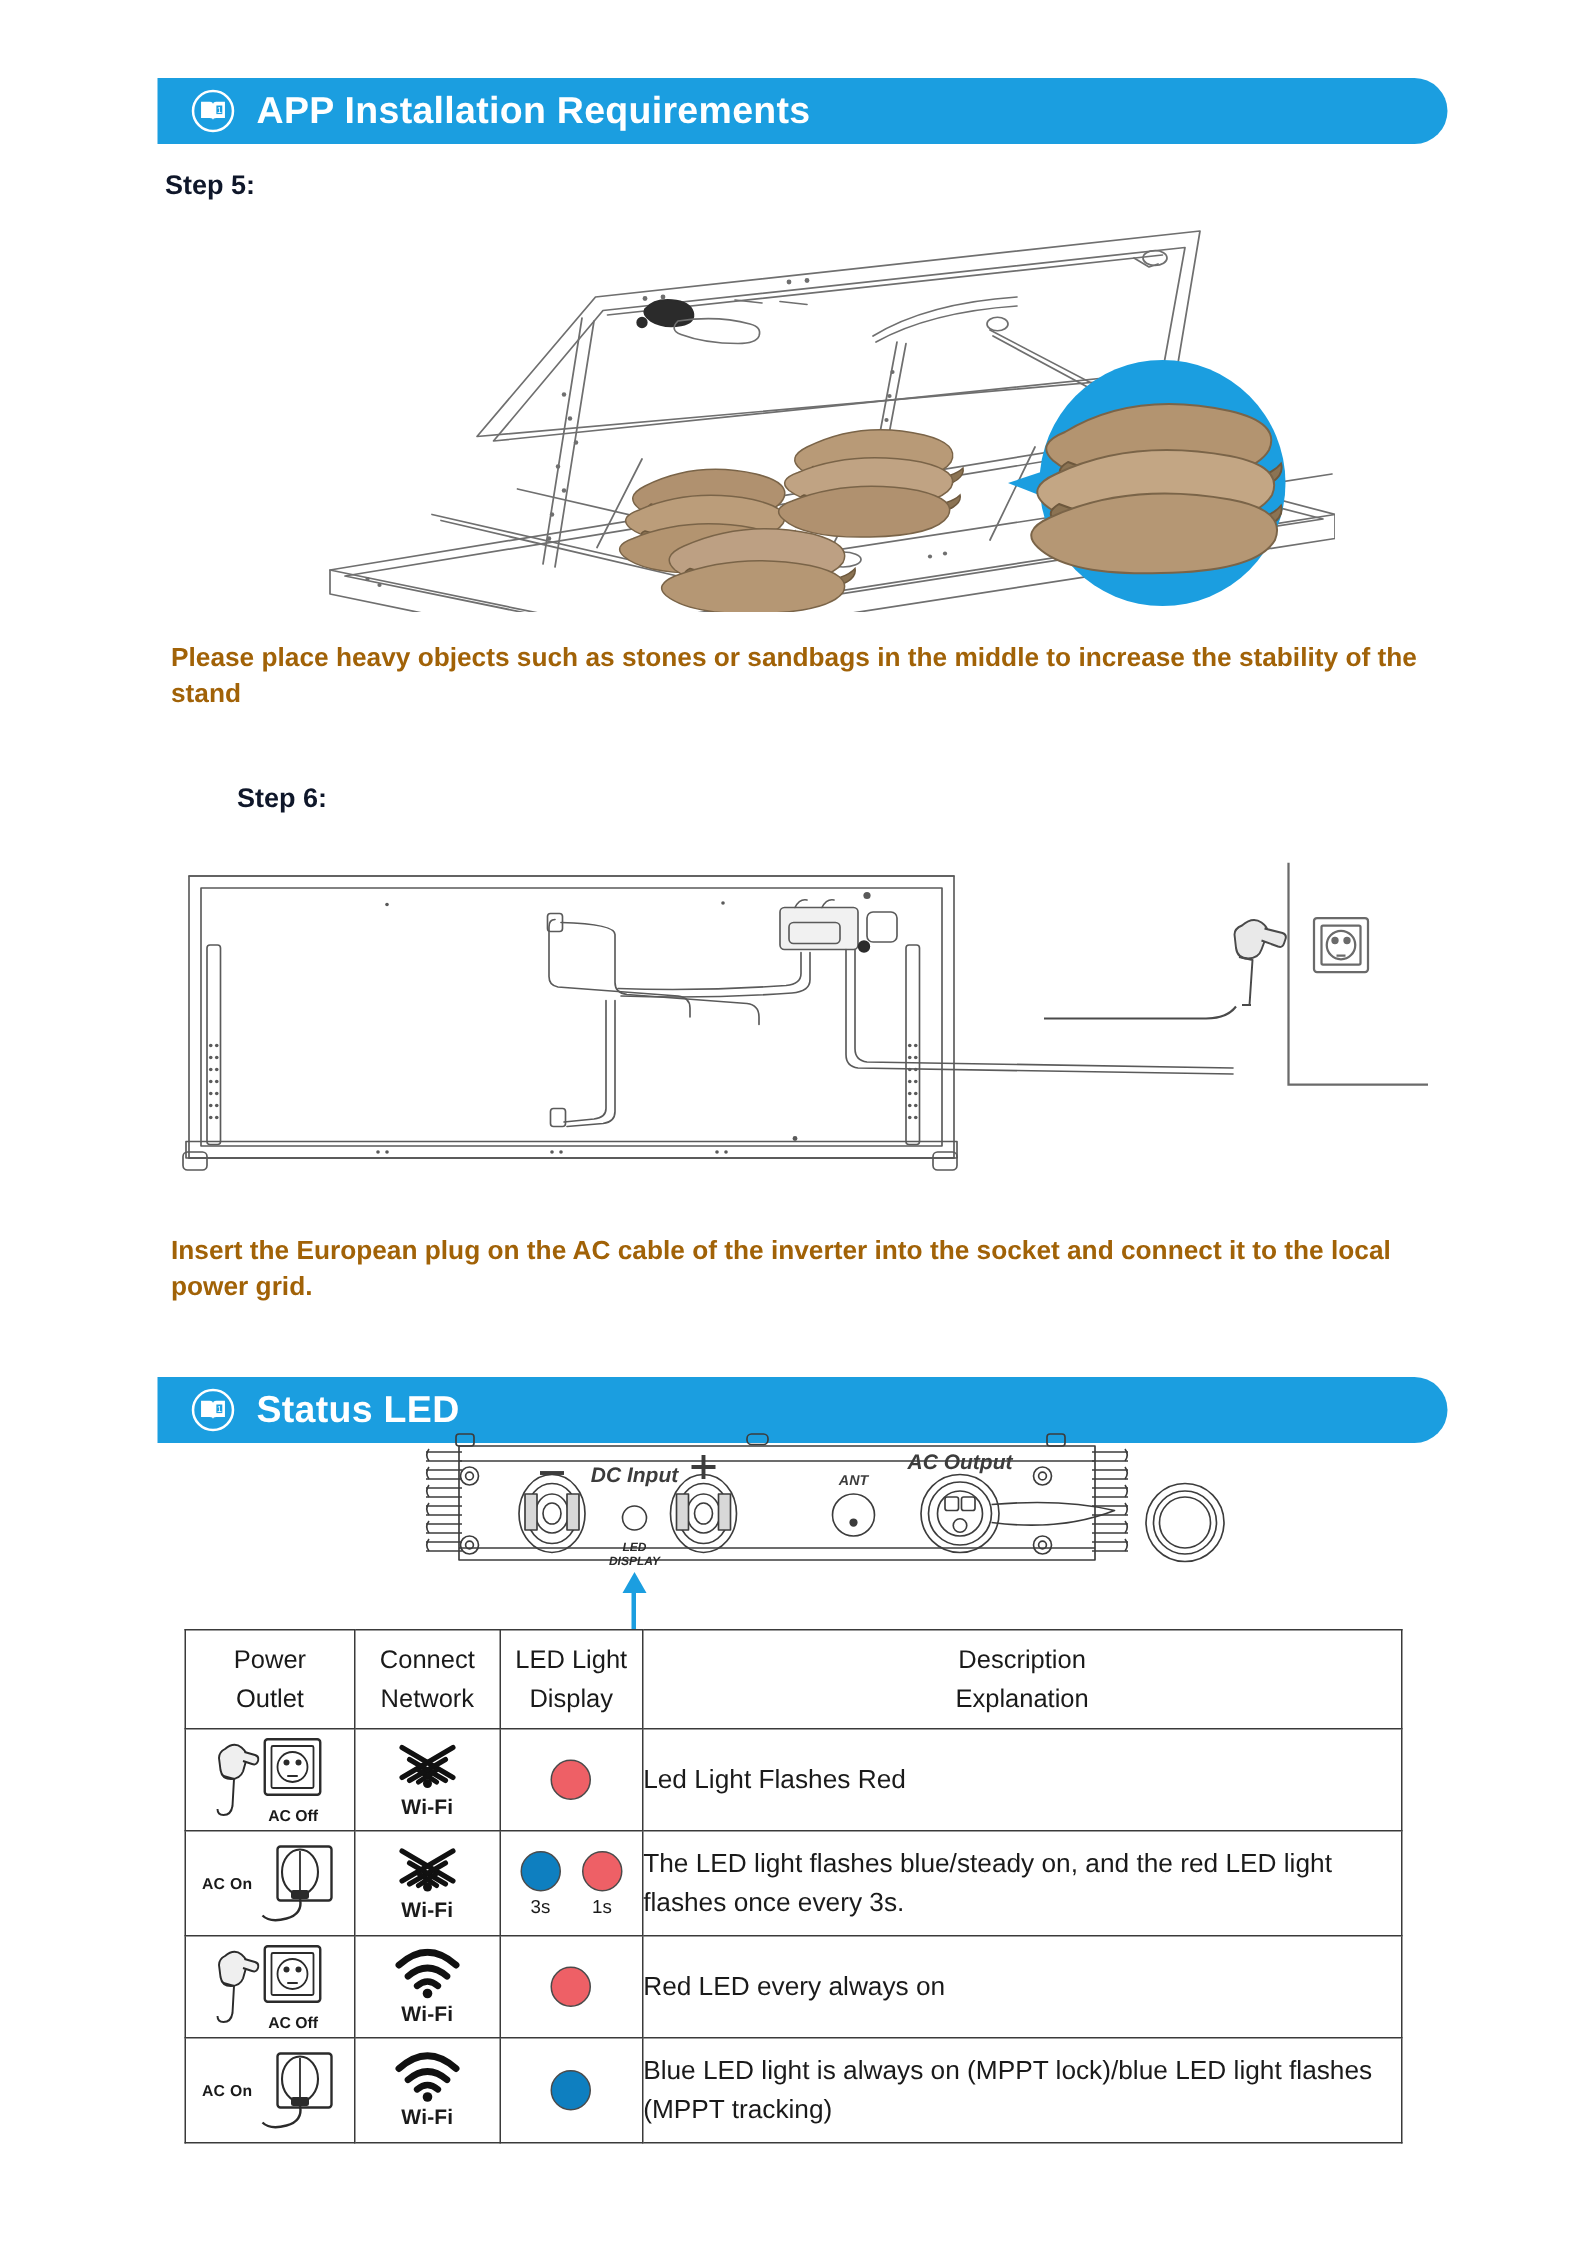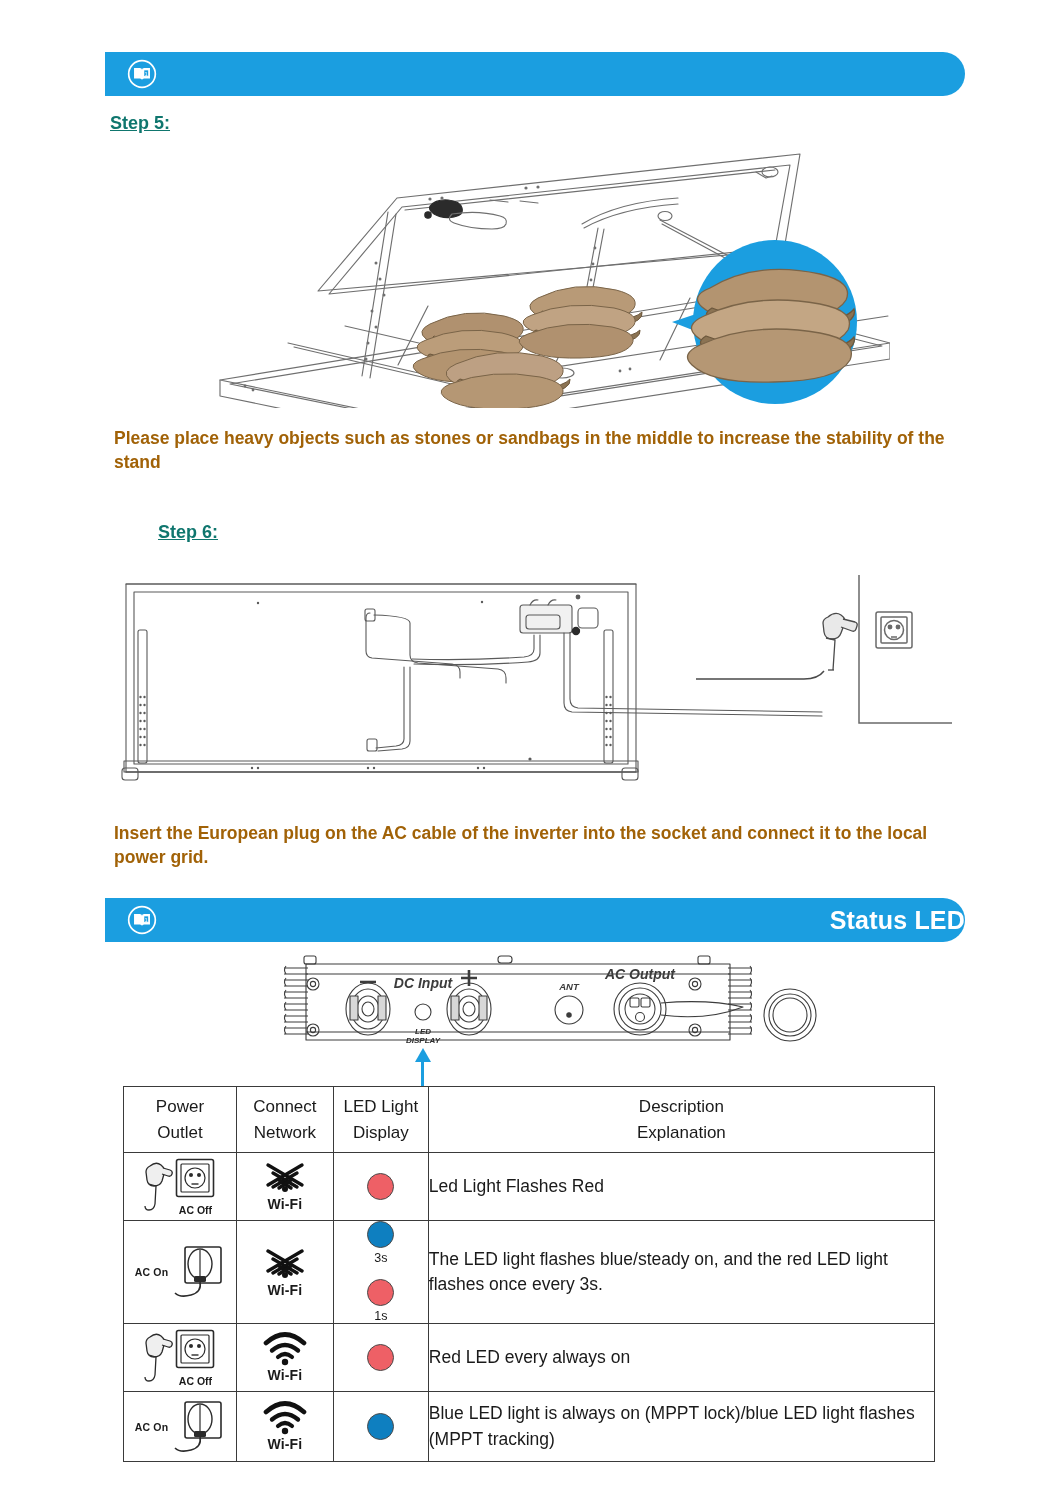--- a/index.html
+++ b/index.html
@@ -33,22 +33,21 @@
     letter-spacing: .2px;
     white-space: nowrap;
   }
 
   
   .step-label {
     position: absolute;
     left: 110px;
     font-size: 18px;
     font-weight: bold;
-    color: #0f766e;
-    text-decoration: underline;
+    color: #0f172a;
   }
   .caption {
     position: absolute;
     left: 114px;
     width: 840px;
     font-size: 17.5px;
     font-weight: bold;
     line-height: 1.38;
     color: #a16207;
   }
@@ -99,39 +98,40 @@
     gap: 1px; height: 100%;
   }
   .ac-text { font-size: 10.5px; font-weight: bold; letter-spacing: .2px; }
   .ac-off-label { font-size: 10.5px; font-weight: bold; text-align: center; margin-top: 1px; }
 
   
   .wifi-wrap { display:flex; flex-direction:column; align-items:center; justify-content:center; gap:1px; }
   .wifi-label { font-size: 14px; font-weight: bold; letter-spacing: .1px; }
 
   
-  .dots-wrap { display:flex; align-items:center; justify-content:center; gap: 14px; flex-direction: column; }
+  .dots-wrap { display:flex; align-items:center; justify-content:center; gap: 14px; }
   .dot-col { display:flex; flex-direction:column; align-items:center; }
   .dot {
     width: 27px; height: 27px; border-radius: 50%;
     border: 1.6px solid #4a4a4a;
   }
   .dot-label { font-size: 12.5px; margin-top: 3px; }
 </style>
 </head>
 <body>
 
 <div class="section-bar" style="top:52px;">
   <svg class="bar-icon" viewBox="0 0 32 32">
     <ellipse cx="16" cy="16" rx="14.2" ry="14.2" fill="none" stroke="#ffffff" stroke-width="1.8"></ellipse>
     <path d="M7.5 9.5 h6.2 q2.3 0 2.3 1.9 v11.1 q0-1.6-2.3-1.6 h-6.2 z" fill="#ffffff"></path>
     <path d="M24.5 9.5 h-6.2 q-2.3 0-2.3 1.9 v11.1 q0-1.6 2.3-1.6 h6.2 z" fill="#ffffff"></path>
     <rect x="18.4" y="12.1" width="4.2" height="6.1" fill="#1b9ee0"></rect>
     <text x="20.5" y="17.6" font-family="Liberation Sans, sans-serif" font-size="6.2" fill="#ffffff" text-anchor="middle">1</text>
   </svg>
+  <div class="bar-title">APP Installation Requirements</div>
 </div>
 
 <div class="step-label" style="top:113px;">Step 5:</div>
 
 <div class="figure" style="left:190px; top:128px; width:700px; height:280px;">
   <svg width="700" height="280" viewBox="0 0 700 280">
     <g fill="none" stroke="#6f6f6f" stroke-width="1.15" stroke-linejoin="round" stroke-linecap="round">
 
       <path d="M128 163 L207 70 L610 26 L594 122 Z"></path>
       <path d="M139 166 L212 79 L600 37 L585 120 Z"></path>
@@ -323,21 +323,21 @@
       <path d="M731 44 l12 3 q3 1 2 4 l-1 3 q-1 3-4 2 l-11-4"></path>
       <path d="M714 63 l9 2 l-2 30" fill="none"></path>
       <path d="M716 95 l6 0" fill="none"></path>
     </g>
     <path d="M712 96 q-6 8-20 8 l-108 0" fill="none" stroke="#4a4a4a" stroke-width="1.4"></path>
   </svg>
 </div>
 
 <div class="caption" style="top:821px;">Insert the European plug on the AC cable of the inverter into the socket and connect it to the local power grid.</div>
 
-<div class="section-bar" style="top:898px;justify-content:space-between;">
+<div class="section-bar" style="top:918px;">
   <svg class="bar-icon" viewBox="0 0 32 32">
     <ellipse cx="16" cy="16" rx="14.2" ry="14.2" fill="none" stroke="#ffffff" stroke-width="1.8"></ellipse>
     <path d="M7.5 9.5 h6.2 q2.3 0 2.3 1.9 v11.1 q0-1.6-2.3-1.6 h-6.2 z" fill="#ffffff"></path>
     <path d="M24.5 9.5 h-6.2 q-2.3 0-2.3 1.9 v11.1 q0-1.6 2.3-1.6 h6.2 z" fill="#ffffff"></path>
     <rect x="18.4" y="12.1" width="4.2" height="6.1" fill="#1b9ee0"></rect>
     <text x="20.5" y="17.6" font-family="Liberation Sans, sans-serif" font-size="6.2" fill="#ffffff" text-anchor="middle">1</text>
   </svg>
   <div class="bar-title">Status LED</div>
 </div>
 

